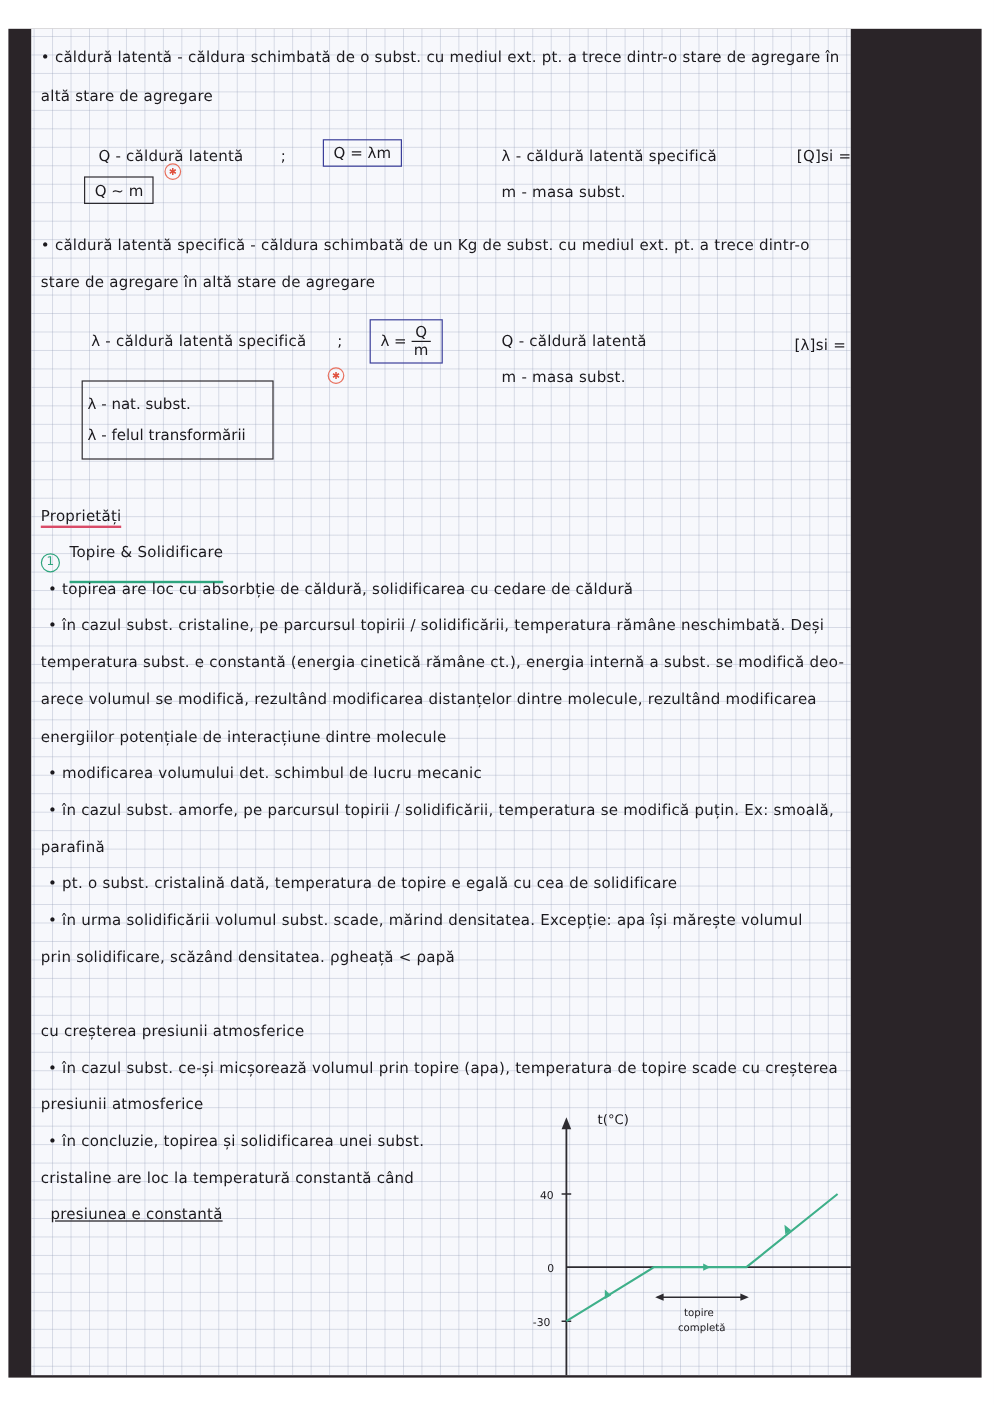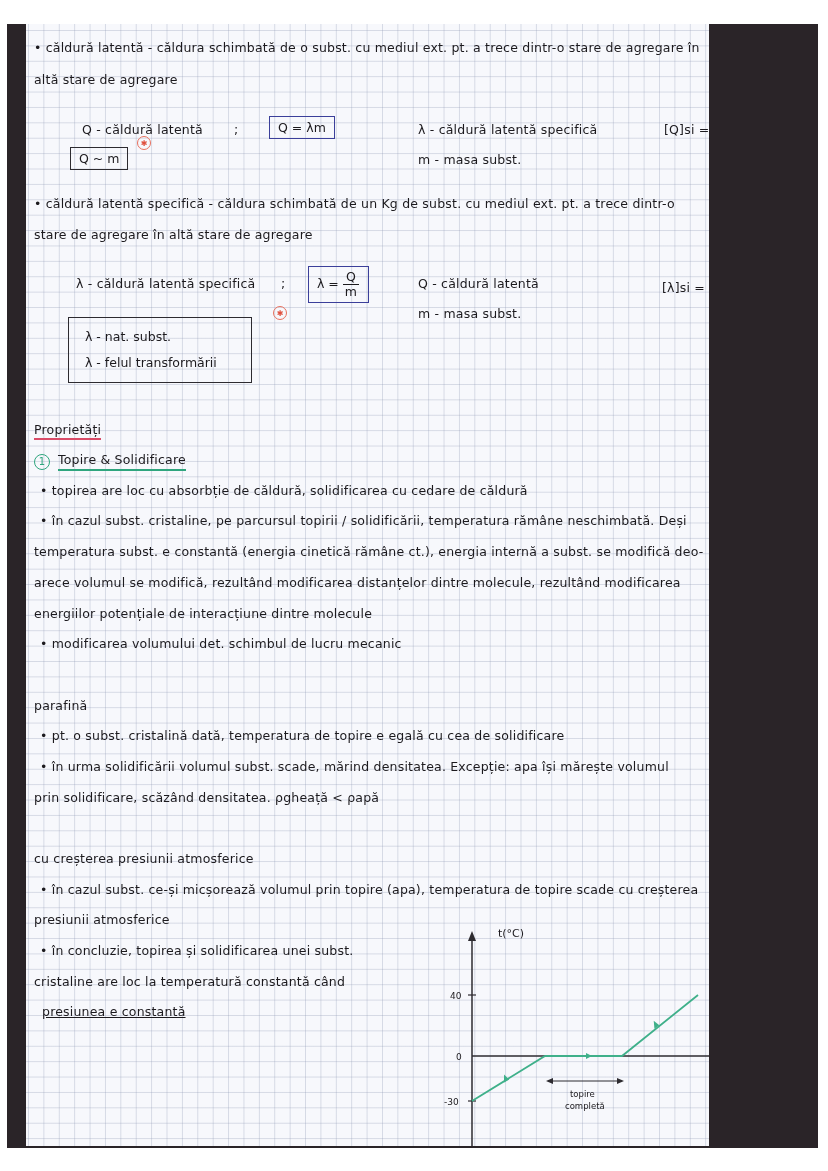--- a/index.html
+++ b/index.html
@@ -17,21 +17,21 @@
     overflow: hidden;
   }
   .t { position: absolute; font-size: 12.5px; letter-spacing: 0.2px; white-space: nowrap; line-height: 16px; }
   .box { position: absolute; border: 1.5px solid #2d2b30; padding: 3px 8px; font-size: 12.5px; background: transparent; white-space: nowrap; }
   .box.blue { border-color: #3b3f9a; }
   .star { position: absolute; width: 12px; height: 12px; border-radius: 50%; border: 1.5px solid #e8705e; display: flex; align-items: center; justify-content: center; font-size: 8px; color: #e0503e; }
   .frac { display: inline-flex; flex-direction: column; align-items: center; vertical-align: middle; margin-left: 3px; }
   .frac .num { border-bottom: 1.2px solid #1c1a1e; padding: 0 3px; line-height: 14px; }
   .frac .den { line-height: 14px; padding: 0 3px; }
   .heading-red { border-bottom: 2px solid #d94b68; padding-bottom: 1px; }
-  .heading-green { border-bottom: 2px solid #2fa57e; padding-bottom: 1px; }
+  .heading-green { border-bottom: 2px solid #2fa57e; padding-bottom: 16px; }
   .circle-num { display: inline-flex; align-items: center; justify-content: center; width: 14px; height: 14px; border: 1.4px solid #2fa57e; border-radius: 50%; font-size: 10px; margin-right: 8px; color: #2fa57e; }
   svg text { font-family: "DejaVu Sans", sans-serif; }
 </style>
 </head>
 <body>
 
 <div class="scan-bg"></div>
 
 <div class="paper">
 
@@ -60,39 +60,40 @@
   </div>
   <div class="star" style="left:247px; top:282px;">✱</div>
   <div class="t" style="left:392px; top:252px;">Q - căldură latentă</div>
   <div class="t" style="left:392px; top:282px;">m - masa subst.</div>
   <div class="t" style="left:636px; top:250px;">
     <span>[λ]si = 1</span><span class="frac">
         <span class="num">J</span>
         <span class="den">Kg</span>
       </span>
   </div>
-  <div class="box" style="left:42px; top:293px; width:150px; padding:6px 16px; line-height:26px;">
+  <div class="box" style="left:42px; top:293px; width:150px; padding:6px 4px; line-height:26px;">
     <div>λ - nat. subst.</div>
     <div>λ - felul transformării</div>
   </div>
 
   <div class="t" style="left:8px; top:398px;">
     <span class="heading-red">Proprietăți</span>
   </div>
   <div class="t" style="left:8px; top:428px; display:flex; align-items:center;">
     <span class="circle-num">1</span>
     <span class="heading-green">Topire &amp; Solidificare</span>
   </div>
 
   <div class="t" style="left:14px; top:459px;">• topirea are loc cu absorbție de căldură, solidificarea cu cedare de căldură</div>
   <div class="t" style="left:14px; top:489px;">• în cazul subst. cristaline, pe parcursul topirii / solidificării, temperatura rămâne neschimbată. Deși</div>
   <div class="t" style="left:8px; top:520px;text-align:center;">temperatura subst. e constantă (energia cinetică rămâne ct.), energia internă a subst. se modifică deo-</div>
   <div class="t" style="left:8px; top:551px;">arece volumul se modifică, rezultând modificarea distanțelor dintre molecule, rezultând modificarea</div>
   <div class="t" style="left:8px; top:582px;">energiilor potențiale de interacțiune dintre molecule</div>
   <div class="t" style="left:14px; top:612px;">• modificarea volumului det. schimbul de lucru mecanic</div>
+  <div class="t" style="left:14px; top:643px;">• în cazul subst. amorfe, pe parcursul topirii / solidificării, temperatura se modifică puțin. Ex: smoală,</div>
   <div class="t" style="left:8px; top:674px;">parafină</div>
   <div class="t" style="left:14px; top:704px;">• pt. o subst. cristalină dată, temperatura de topire e egală cu cea de solidificare</div>
   <div class="t" style="left:14px; top:735px;">• în urma solidificării volumul subst. scade, mărind densitatea. Excepție: apa își mărește volumul</div>
   <div class="t" style="left:8px; top:766px;">prin solidificare, scăzând densitatea.        ρgheață &lt; ρapă</div>
   <div class="t" style="left:8px; top:827px;">cu creșterea presiunii atmosferice</div>
   <div class="t" style="left:14px; top:858px;">• în cazul subst. ce-și micșorează volumul prin topire (apa), temperatura de topire scade cu creșterea</div>
   <div class="t" style="left:8px; top:888px;">      presiunii atmosferice</div>
   <div class="t" style="left:14px; top:919px;">• în concluzie, topirea și solidificarea unei subst.</div>
   <div class="t" style="left:8px; top:950px;">cristaline are loc la temperatură constantă când</div>
   <div class="t" style="left:16px; top:980px;text-decoration:underline;">presiunea e constantă</div>

